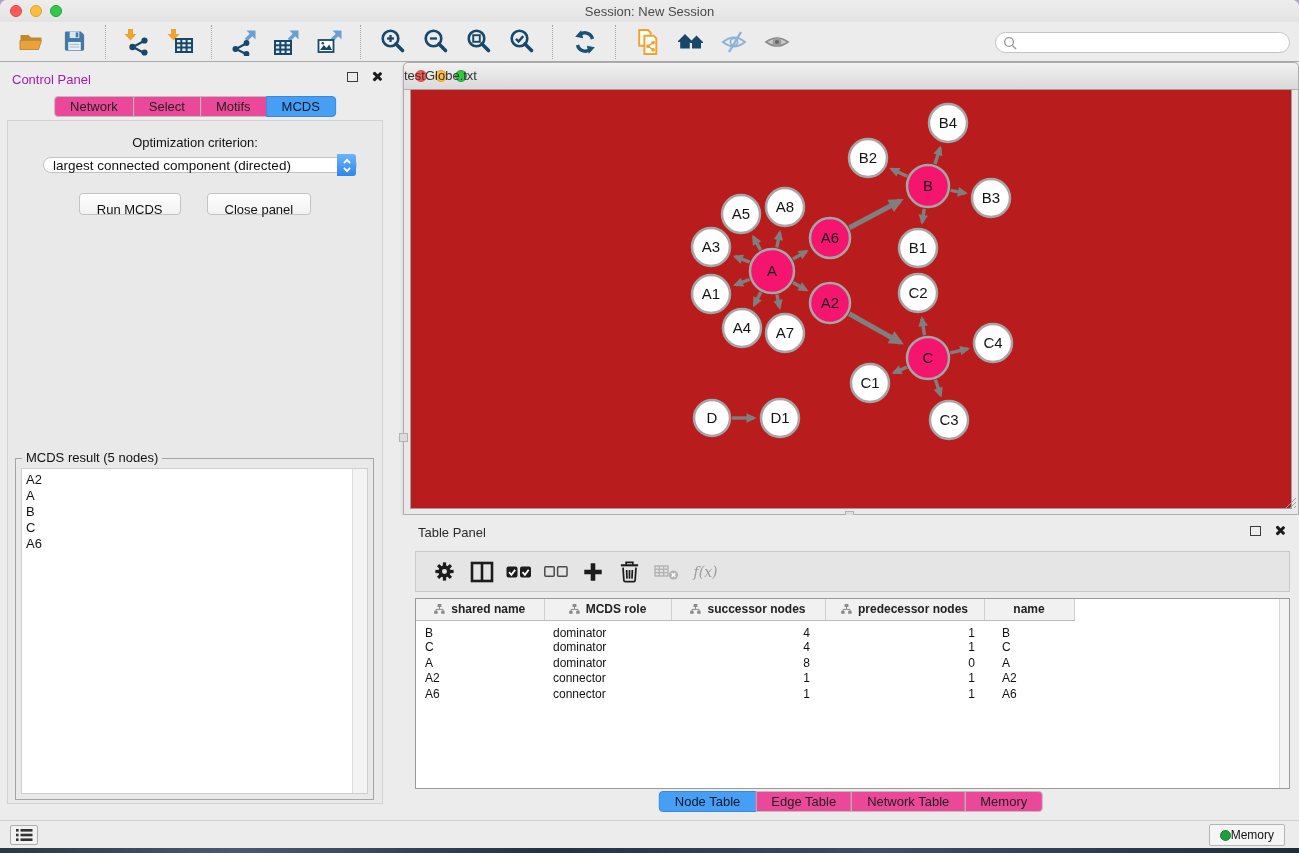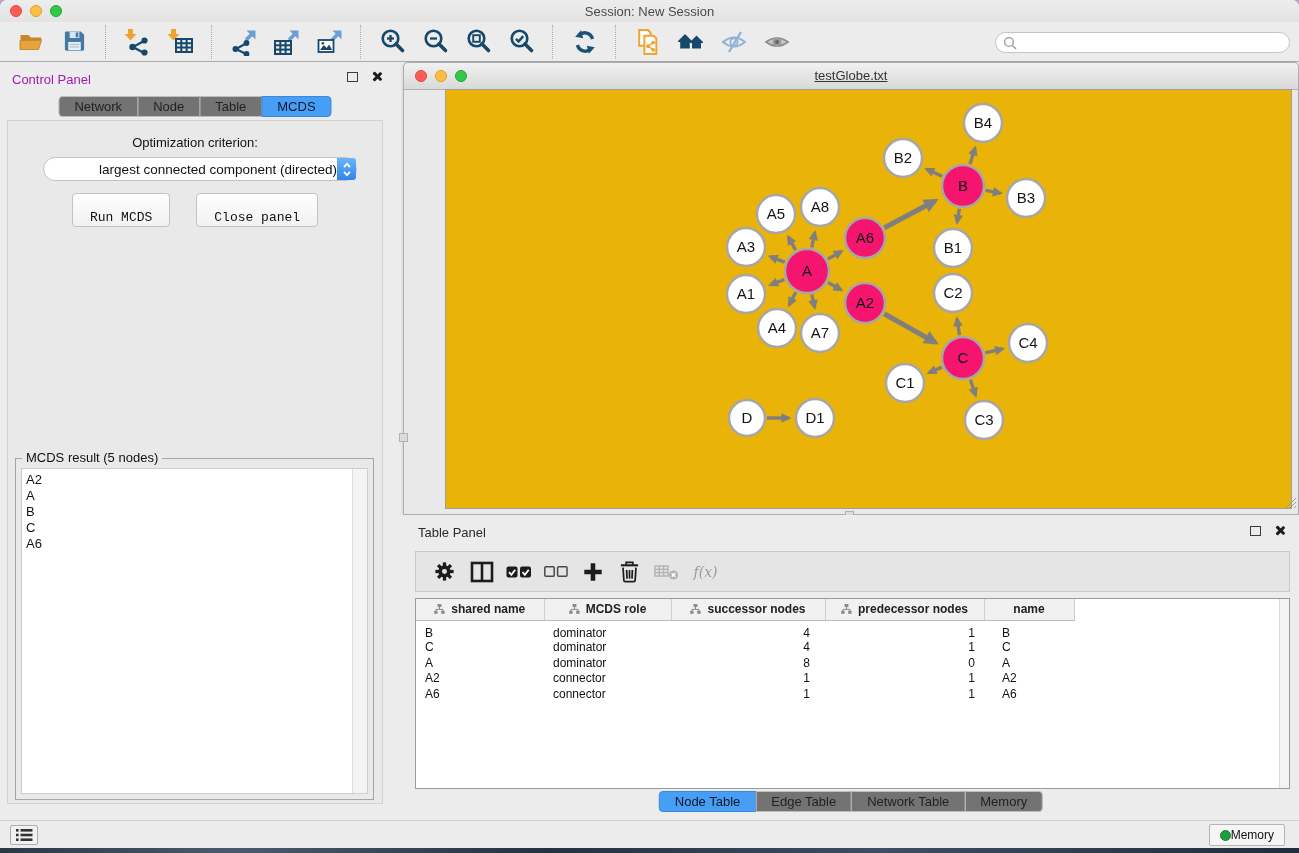--- a/index.html
+++ b/index.html
@@ -27,46 +27,46 @@
   .cp-title{position:absolute;left:12px;top:10px;font-size:13px;color:#a21caf;}
   .panel-btns{position:absolute;right:8px;top:9px;display:flex;gap:13px;align-items:center;}
   .float-box{width:9px;height:8px;border:1.6px solid #3c3c3c;display:inline-block;background:transparent;}
   .x-icon{position:relative;width:11px;height:11px;display:inline-block;}
   .x-icon::before,.x-icon::after{content:"";position:absolute;left:4.5px;top:0;width:2.6px;height:11px;background:#1c1c1c;border-radius:1px;}
   .x-icon::before{transform:rotate(45deg);} .x-icon::after{transform:rotate(-45deg);}
   .icon-btn{border:none;background:transparent;padding:0;display:flex;align-items:center;}
 
   .seg-row{display:flex;}
   .cp-tabs{position:absolute;left:50%;top:34px;transform:translateX(-50%);}
-  .seg{height:21px;padding:0 15px;font-size:13px;color:#222;background:#737373;border:1px solid #BDBDBD;margin-left:-1px;font-family:inherit;}
+  .seg{height:21px;padding:0 15px;font-size:13px;color:#222;background:#ec4899;border:1px solid #BDBDBD;margin-left:-1px;font-family:inherit;}
   .seg:first-child{border-radius:4px 0 0 4px;margin-left:0;}
   .seg:last-child{border-radius:0 4px 4px 0;}
   .seg-active{background:#479EF5;border-color:#3C87DB;color:#0f172a;}
 
   .cp-content{position:absolute;left:7px;right:7px;top:58px;bottom:16px;background:#E9E9E9;border:1px solid #D2D2D2;}
   .opt-label{position:absolute;left:0;right:0;top:14px;text-align:center;font-size:13px;color:#111;}
-  .criterion{position:absolute;left:35px;top:36px;width:314px;height:24px;background:#fff;border:1px solid #C2C2C2;border-radius:12px;display:flex;align-items:center;box-sizing:border-box;text-align:right;}
+  .criterion{position:absolute;left:35px;top:36px;width:314px;height:16px;background:#fff;border:1px solid #C2C2C2;border-radius:12px;display:flex;align-items:center;box-sizing:border-box;}
   .criterion .val{flex:1;font-size:13.5px;color:#111;padding-left:9px;white-space:nowrap;overflow:hidden;}
   .stepper{width:19px;height:22px;background:linear-gradient(#6CB4F9,#2F86E8);border-radius:0 3px 3px 0;display:flex;align-items:center;justify-content:center;}
   .btn-row{position:absolute;left:0;right:0;top:72px;display:flex;justify-content:center;gap:26px;}
-  .mac-btn{height:22px;padding:16px 17px;font-size:13px;color:#111;background:linear-gradient(#FEFEFE,#F2F2F2);border:1px solid #C3C3C3;border-radius:4px;font-family:Liberation Mono, monospace;}
+  .mac-btn{height:22px;padding:8px 17px;font-size:13px;color:#111;background:linear-gradient(#FEFEFE,#F2F2F2);border:1px solid #C3C3C3;border-radius:4px;font-family:Liberation Sans, sans-serif;}
 
   .fieldset{position:absolute;left:7px;right:8px;top:337px;bottom:3px;border:1px solid #A5A5A5;}
   .legend{position:absolute;left:6px;top:-9px;background:#E9E9E9;padding:0 4px;font-size:13px;color:#111;}
   .listbox{position:absolute;left:5px;right:5px;top:9px;bottom:5px;background:#fff;border:1px solid #CECECE;overflow:hidden;}
   .scrollstrip{position:absolute;right:0;top:0;bottom:0;width:14px;background:#F4F4F4;border-left:1px solid #DDD;}
   .mcds-item{font-size:13px;color:#111;line-height:16px;padding-left:4px;}
   .listbox .inner{padding-top:3px;}
 
   
   .net-window{position:absolute;left:403px;top:62px;width:896px;height:453px;background:#E9E9E9;border:1px solid #ADADAD;border-radius:5px 5px 0 0;box-sizing:border-box;box-shadow:0 1px 3px rgba(0,0,0,0.18);}
   .net-titlebar{position:relative;height:26px;background:linear-gradient(#F1F1F1,#D9D9D9);border-bottom:1px solid #B0B0B0;border-radius:5px 5px 0 0;}
   .net-traffic{position:absolute;left:11px;top:7px;display:flex;gap:8px;}
-  .net-title{position:absolute;left:0;right:0;top:5px;text-align:center;font-size:13px;color:#333;text-decoration:underline;}
-  .canvas{position:absolute;left:6px;right:6px;top:26px;bottom:5px;background:#eab308;border:1px solid #9E9E9E;margin-left:35px;}
+  .net-title{position:absolute;left:0;right:0;top:5px;text-align:left;font-size:13px;color:#333;}
+  .canvas{position:absolute;left:6px;right:6px;top:26px;bottom:5px;background:#b91c1c;border:1px solid #9E9E9E;}
   .canvas svg{display:block;}
   .grip{position:absolute;right:1px;bottom:1px;}
   .divider-handle{position:absolute;left:399px;top:433px;width:9px;height:9px;background:#DCDCDC;border:1px solid #B2B2B2;box-sizing:border-box;}
   .hsplit-handle{position:absolute;left:845px;top:511px;width:9px;height:8px;background:#DCDCDC;border:1px solid #B2B2B2;box-sizing:border-box;}
 
   
   .table-panel{position:absolute;left:403px;top:515px;width:896px;height:305px;background:#ECECEC;}
   .tp-title{position:absolute;left:15px;top:10px;font-size:13px;color:#2b2b2b;}
   .tp-btns{position:absolute;right:14px;top:10px;display:flex;gap:13px;align-items:center;}
   .tp-toolbar{position:absolute;left:12px;right:9px;top:36px;height:41px;background:#E5E5E5;border:1px solid #C9C9C9;display:flex;align-items:center;padding-left:10px;box-sizing:border-box;}
@@ -267,22 +267,22 @@
         <button class="icon-btn">
             <span class="float-box"></span>
           </button>
         <button class="icon-btn">
             <span class="x-icon"></span>
           </button>
       </span>
     </div>
     <div class="cp-tabs seg-row">
         <button class="seg">Network</button>
-        <button class="seg">Node</button>
-        <button class="seg">Table</button>
+        <button class="seg">Select</button>
+        <button class="seg">Motifs</button>
         <button class="seg seg-active">MCDS</button>
       </div>
     <div class="cp-content">
       <div class="opt-label">Optimization criterion:</div>
       <div class="criterion">
         <span class="val">largest connected component (directed)</span>
         <span class="stepper">
           <svg width="10" height="17" viewBox="0 0 10 17">
             <path d="M2 6.2 L5 2.8 L8 6.2" stroke="#fff" stroke-width="1.8" fill="none"></path>
             <path d="M2 10.8 L5 14.2 L8 10.8" stroke="#fff" stroke-width="1.8" fill="none"></path>

